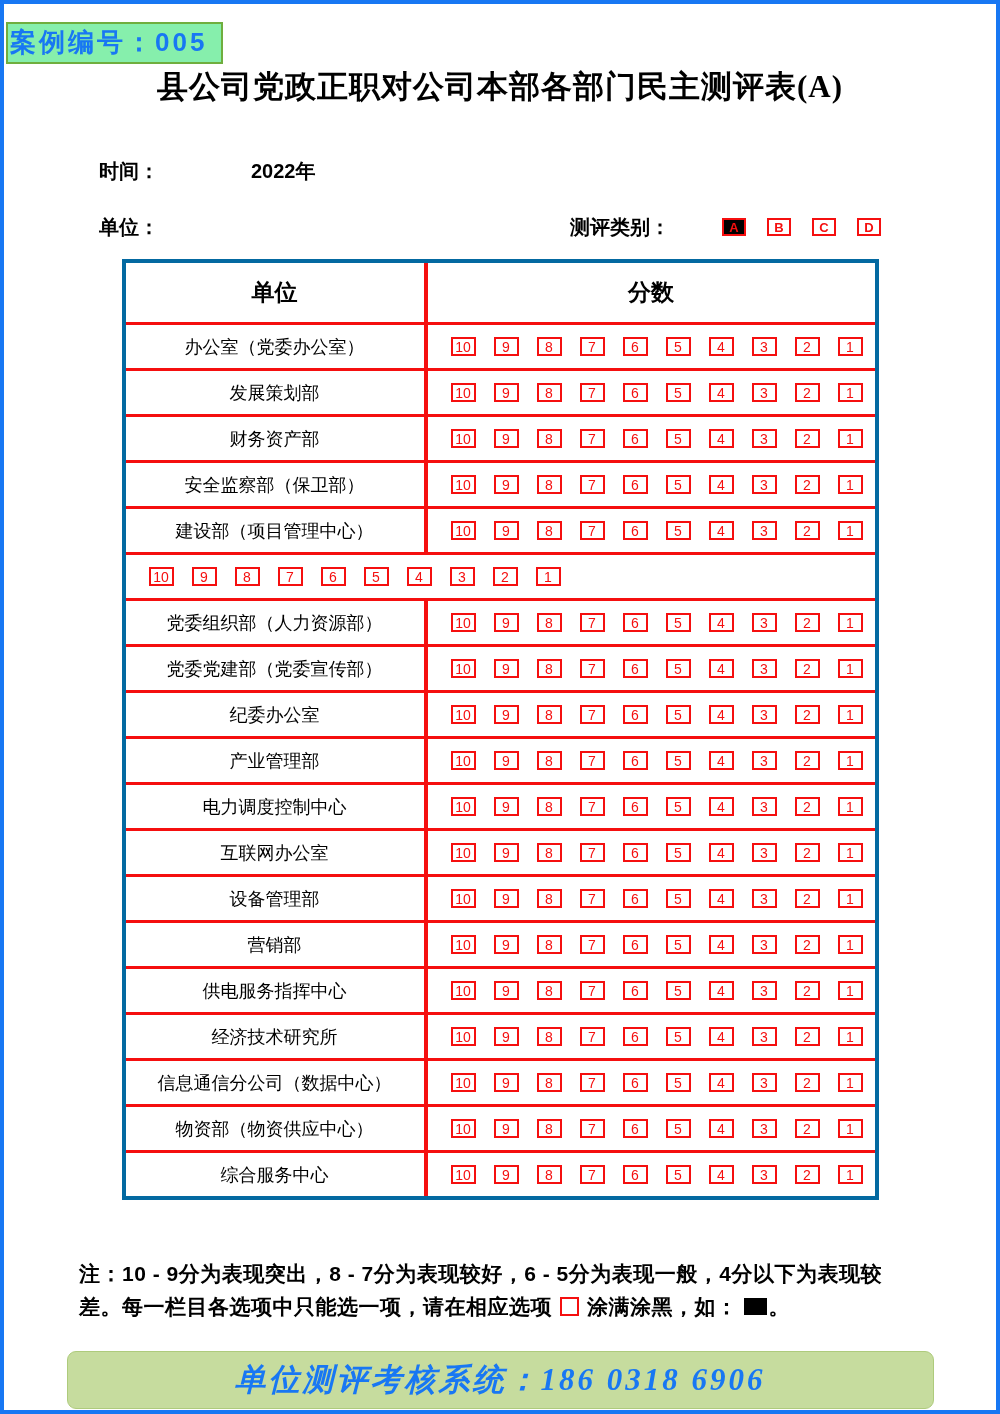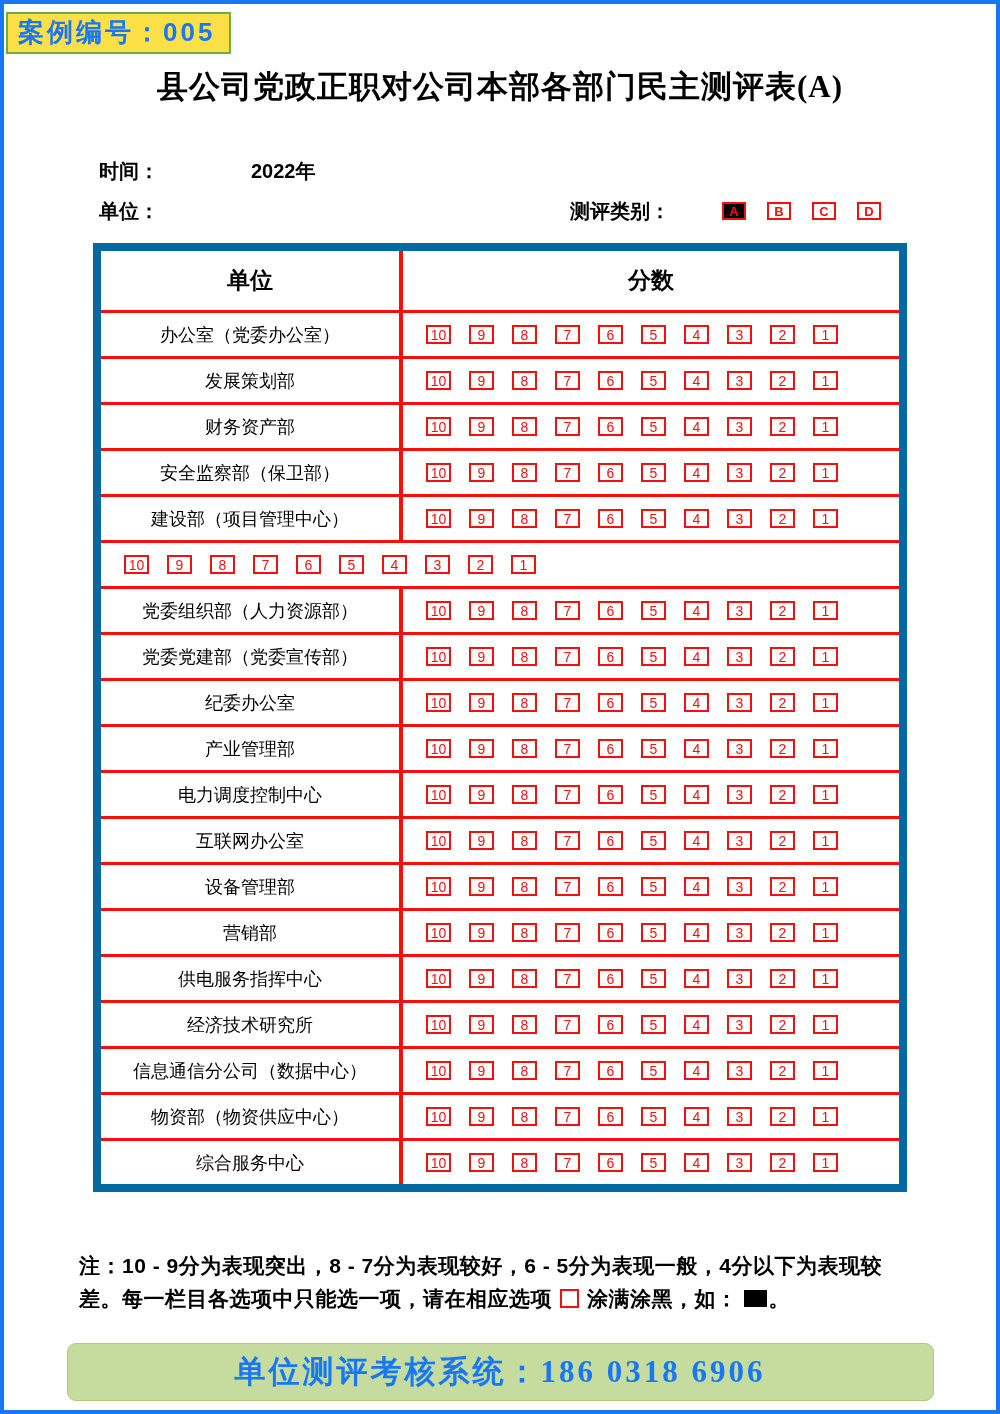--- a/index.html
+++ b/index.html
@@ -10,64 +10,64 @@
     position: relative;
     border: 4px solid #1877f3;
     font-family: "Liberation Sans", "DejaVu Sans", sans-serif;
     color: #000;
     overflow: hidden;
   }
 
   
   .case-badge {
     position: absolute;
-    top: 8px; left: 2px;
-    background: #fde047;
+    top: 18px; left: 2px;
+    background: #86efac;
     border: 2px solid #6fae3e;
     color: #1877f3;
     font-weight: 700;
     font-size: 26px;
     letter-spacing: 3px;
-    padding: 4px 14px 5px 10px;
+    padding: 4px 14px 5px 2px;
     line-height: 1.1;
   }
 
   
   .page-title {
     margin-top: 62px;
     text-align: center;
     font-family: "Liberation Serif", "DejaVu Serif", serif;
     font-weight: 700;
     font-size: 31px;
     letter-spacing: 1px;
   }
 
   
   .meta { margin: 48px 65px 0 95px; font-size: 20px; font-weight: 600; }
   .meta-row { display: flex; align-items: center; height: 30px; }
-  .meta-row + .meta-row { margin-top: 10px; text-align: center; }
+  .meta-row + .meta-row { margin-top: 26px; text-align: center; }
   .meta-time-value { margin-left: 92px; font-weight: 600; }
   .meta-spacer { flex: 1; }
   .category-group { display: flex; align-items: center; margin-right: 8px; }
   .category-boxes { display: flex; gap: 21px; margin-left: 52px; margin-right: 42px; }
   .cat-box {
     width: 24px; height: 18px;
     border: 2px solid #f50f0f;
     color: #f50f0f;
     font-size: 13px; font-weight: 700;
     display: flex; align-items: center; justify-content: center;
     line-height: 1;
   }
   .cat-box.selected { background: #000000; }
 
   
   .eval-table {
-    width: 814px;
+    width: 757px;
     margin: 17px auto 0;
-    border: 8px solid #0369a1;
+    border: 4px solid #0369a1;
   }
   .t-row { display: flex; border-top: 3px solid #f50f0f; }
   .t-row.header { border-top: none; }
   .t-cell-unit {
     width: 302px;
     border-right: 4px solid #f50f0f;
     display: flex; align-items: center; justify-content: center;
     text-align: center;
   }
   .t-cell-score { flex: 1; display: flex; align-items: center; }
@@ -118,20 +118,21 @@
     margin: 28px auto 0;
     background: #c6dc9e;
     border: 1px solid #aecb7c;
     border-radius: 9px;
     display: flex; align-items: center; justify-content: center;
     color: #1877f3;
     font-family: "Liberation Serif", "DejaVu Serif", serif;
     font-weight: 700;
     font-size: 31px;
     letter-spacing: 3px;
+    font-style: italic;
   }
 </style>
 </head>
 <body>
 
 <div class="case-badge">案例编号：005</div>
 
 <div class="page-title">县公司党政正职对公司本部各部门民主测评表(A)</div>
 
 <div class="meta">

